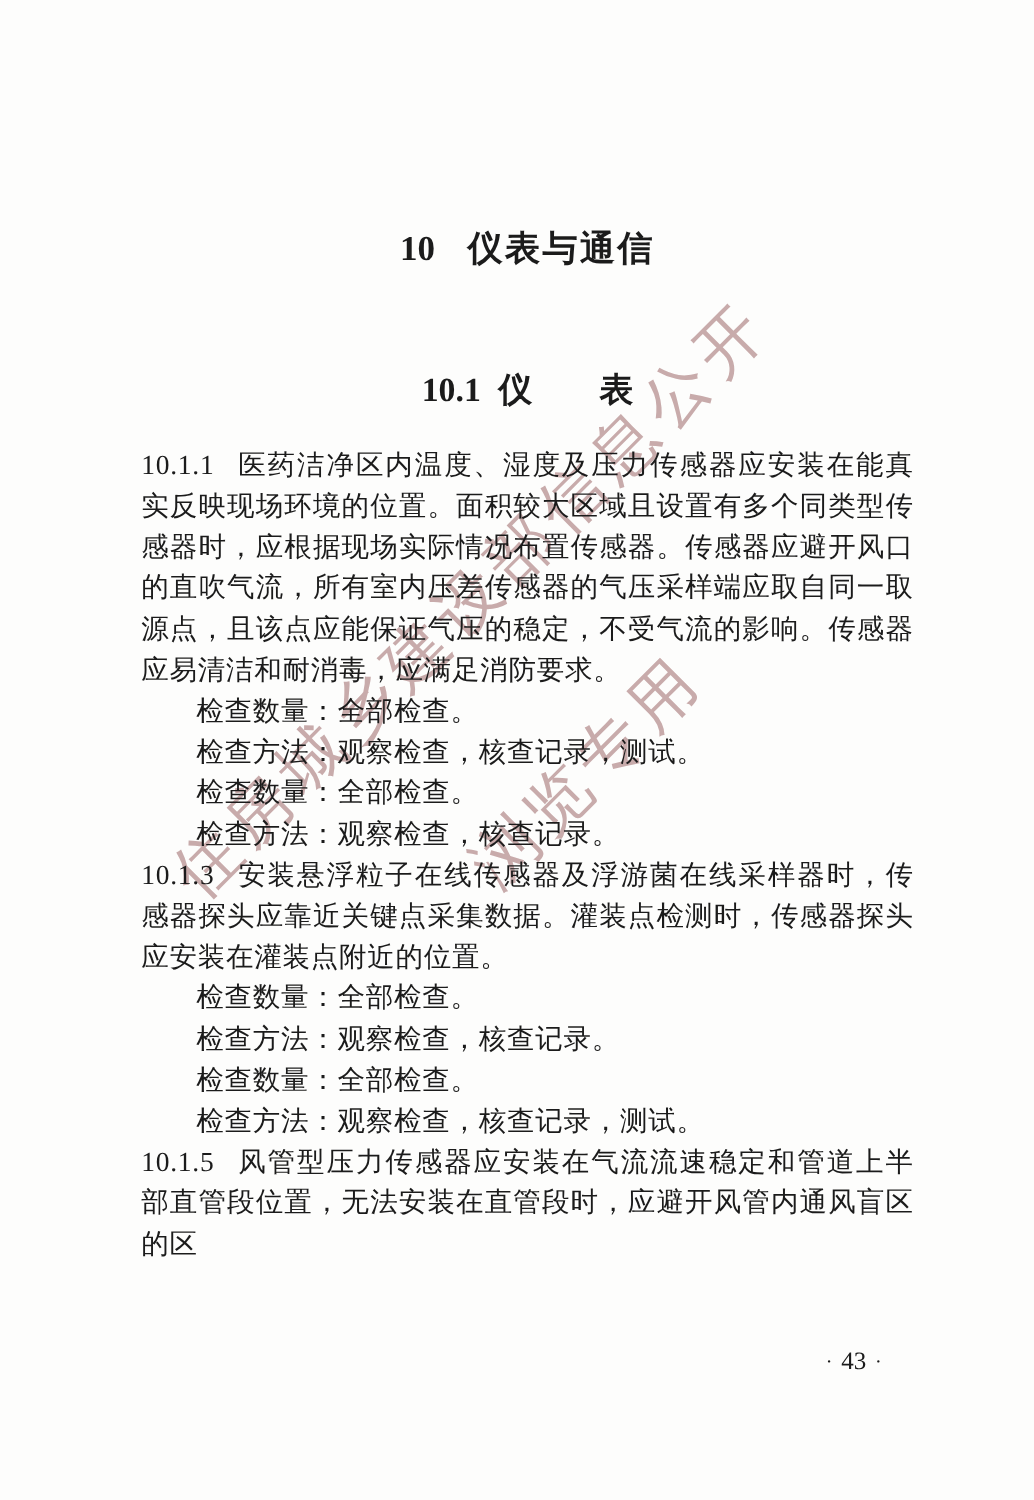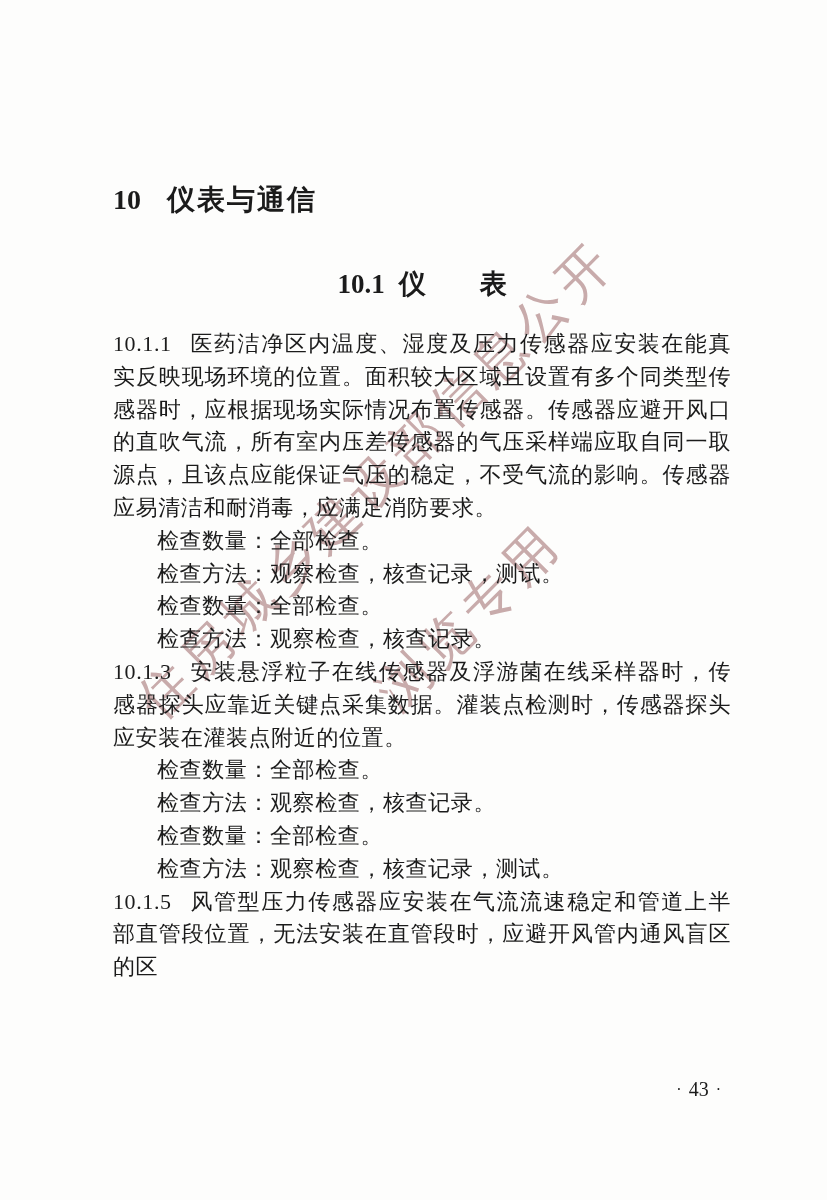--- a/index.html
+++ b/index.html
@@ -27,21 +27,22 @@
   #wm1 { left:377px; top:480px; }
   #wm2 { left:470px; top:617px; }
 
   .content {
     position:absolute;
     left:113px; top:183px;
     width:618px;
     z-index:2;
   }
   h1.chapter {
-    margin:0 0 52px 0;
+    margin:0 0 80px 0;
+    text-align:center;
     font-size:28px;
     line-height:34px;
     font-weight:700;
     letter-spacing:2px;
   }
   h1.chapter .num { margin-right:26px; letter-spacing:0; }
   h2.section {
     margin:0 0 29px 0;
     text-align:center;
     font-size:27px;
@@ -58,21 +59,21 @@
     text-align:justify;
     text-justify:inter-character;
   }
   p.clause .clause-num { font-weight:400; margin-right:18px; }
   p.check { text-indent:44px; }
 
   .pagenum {
     position:absolute;
     left:638px; top:1078px;
     width:90px;
-    text-align:right;
+    text-align:center;
     font-size:20px;
     z-index:2;
   }
   .pagenum .dot { padding:0 7px; font-size:16px; vertical-align:1px; }
 </style>
 </head>
 <body>
 
 <div class="page">
 

